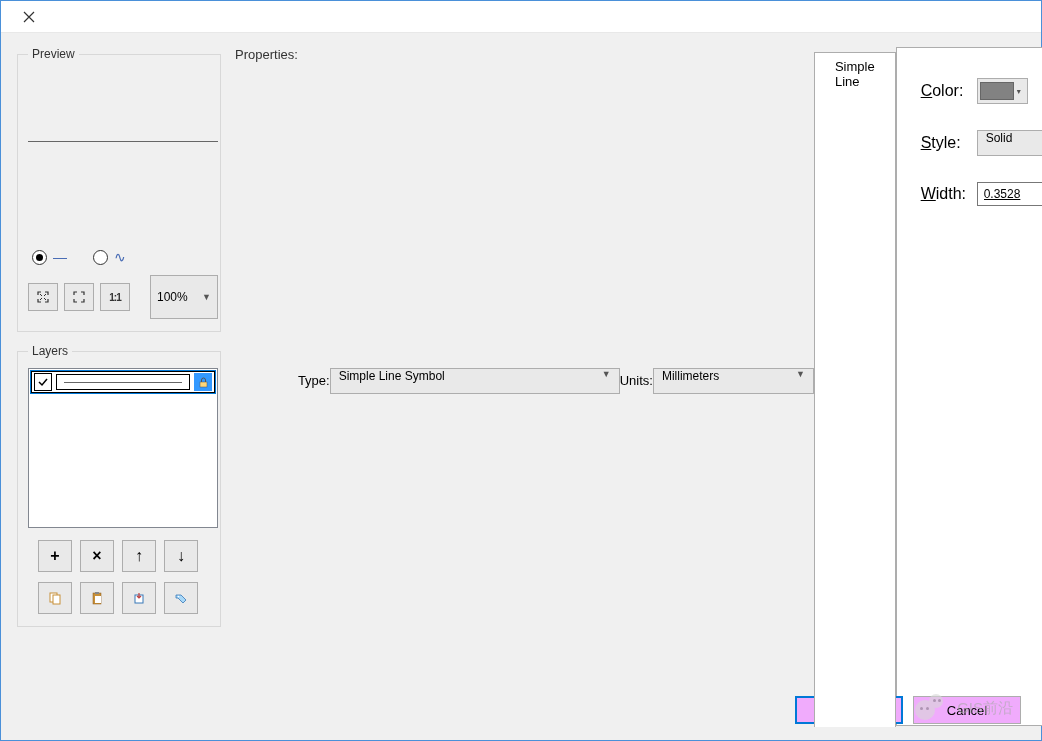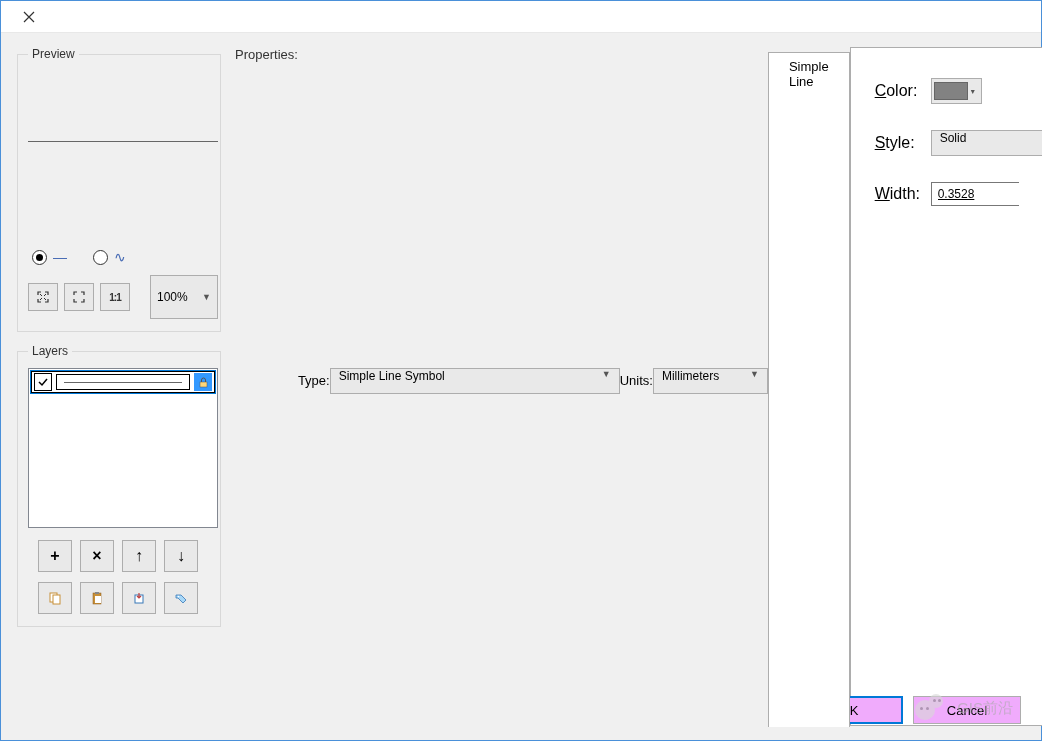--- a/index.html
+++ b/index.html
@@ -47,21 +47,21 @@
     .layer-buttons { display: flex; gap: 8px; margin-top: 12px; justify-content: flex-start; padding-left: 10px; }
     .layer-buttons2 { display: flex; gap: 8px; margin-top: 10px; justify-content: flex-start; padding-left: 10px; }
     .layer-btn { width: 34px; height: 32px; border: 1px solid #adadad; background: #e9e9e9; display: flex; align-items: center; justify-content: center; cursor: pointer; font-size: 16px; font-weight: bold; }
     
     
     .properties-label { font-size: 13px; margin-bottom: 8px; color: #333; }
     .prop-header { display: flex; align-items: center; gap: 0; margin-bottom: 12px; }
     .prop-header .label { font-size: 13px; }
     .dropdown { height: 26px; border: 1px solid #adadad; background: #e9e9e9; display: flex; justify-content: space-between; padding: 0 8px; cursor: pointer; }
     .type-dd { width: 290px; }
-    .units-dd { width: 115px; }
+    .units-dd { width: 161px; }
     .spacer { flex: 1; }
     
     .tabs { display: flex; margin-top: 4px; }
     .tab { padding: 6px 20px; border: 1px solid #adadad; border-bottom: none; background: #fff; font-size: 13px; cursor: pointer; position: relative; top: 1px; z-index: 2; }
     .tab-content { flex: 1; border: 1px solid #adadad; background: #fff; padding: 30px 24px; }
     
     .form-row { display: flex; align-items: center; margin-bottom: 26px; }
     .form-row .flabel { width: 56px; font-size: 16px; text-align: left; }
     .flabel u { text-decoration: underline; }
     

